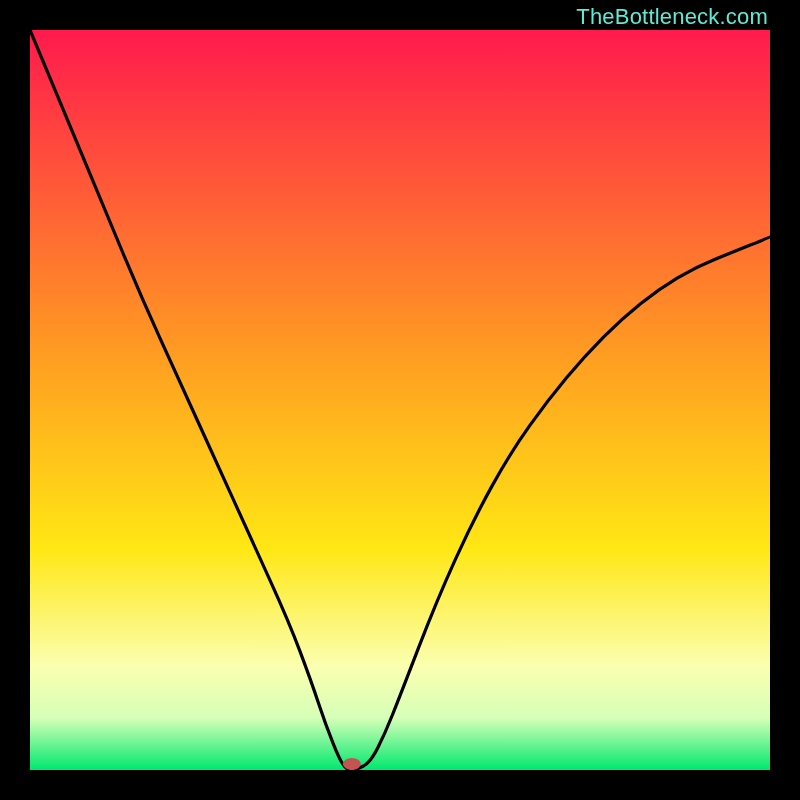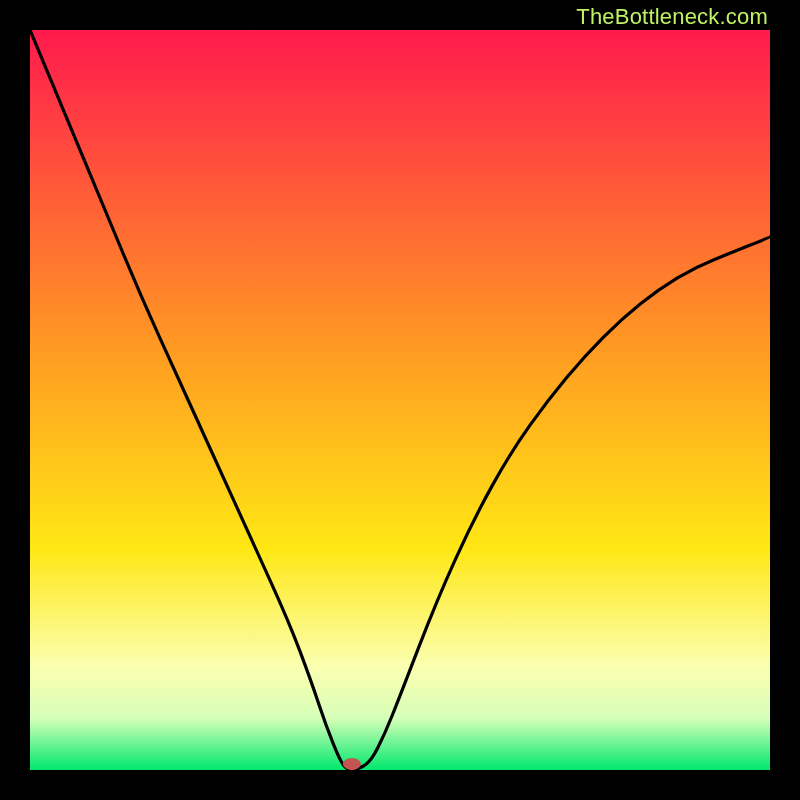--- a/index.html
+++ b/index.html
@@ -22,21 +22,21 @@
     left: 30px;
     top: 30px;
     width: 740px;
     height: 740px;
     overflow: hidden;
   }
   .watermark {
     position: absolute;
     top: 4px;
     right: 32px;
-    color: #bef264;
+    color: #5eead4;
     font-size: 22px;
     font-weight: 500;
     letter-spacing: 0.2px;
     user-select: none;
   }
   svg {
     display: block;
   }
 </style>
 </head>

